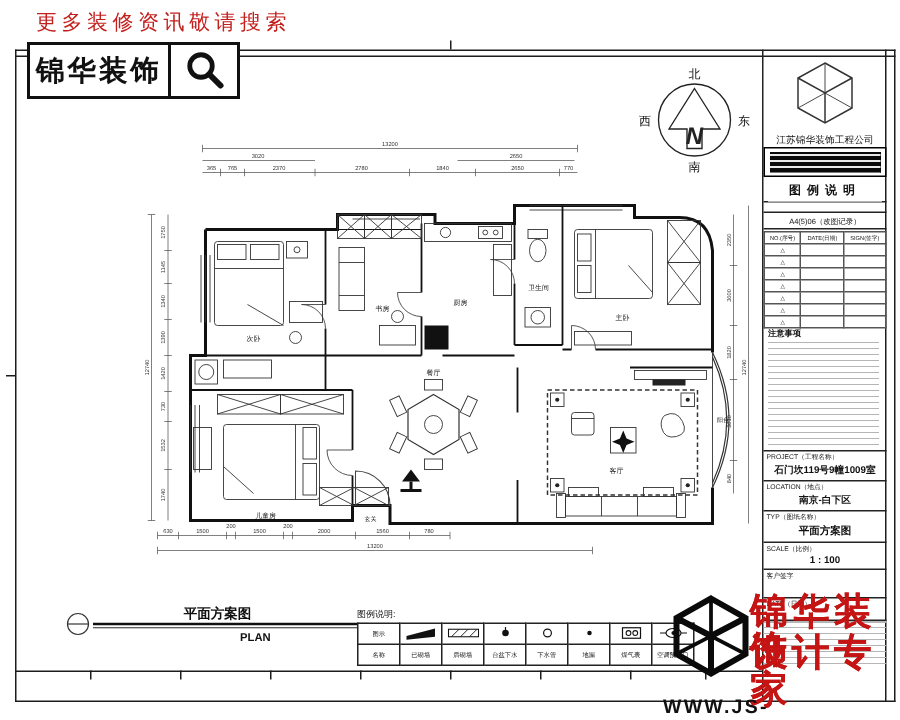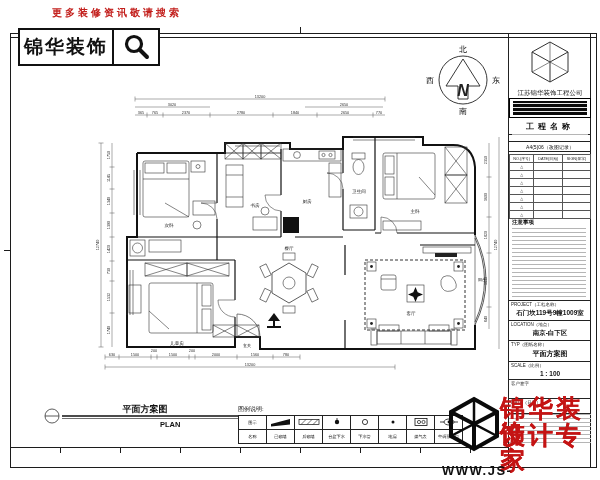--- a/index.html
+++ b/index.html
@@ -1,21 +1,21 @@
 <!DOCTYPE html>
 <html><head>
 <meta charset="utf-8">
 <style>
   html,body{margin:0;padding:0;background:#fff;}
   #page{position:relative;width:600px;height:480px;background:#fff;overflow:hidden;
         font-family:"Liberation Sans","DejaVu Sans",sans-serif;color:#111;}
   .abs{position:absolute;}
   .ln{position:absolute;background:#1c1c1c;}
   
-  #promo{left:24px;top:6px;color:#c3201d;font-weight:bold;font-size:10px;letter-spacing:3px;margin-left:28px;}
+  #promo{left:24px;top:6px;color:#c3201d;font-weight:normal;font-size:14px;letter-spacing:3px;}
   #brandbox{left:18px;top:28px;width:138px;height:34px;border:2px solid #111;display:flex;background:#fff;z-index:5;}
   #brandtxt{flex:1;display:flex;align-items:center;justify-content:center;font-weight:bold;font-size:19px;letter-spacing:2px;border-right:2px solid #111;}
   #brandmag{width:44px;display:flex;align-items:center;justify-content:center;}
   
   #tblock{left:508px;top:33px;width:82px;height:435px;border-left:1px solid #222;font-size:5px;}
   .tb-row{position:absolute;left:0;width:82px;box-sizing:border-box;}
   .tb-center{text-align:center;}
   .microlines{background:repeating-linear-gradient(to bottom,#b5b5b5 0 1px,transparent 1px 4px);}
   .microlines-w{background:repeating-linear-gradient(to bottom,#e8e8e8 0 1px,transparent 1px 4px);}
   .fld-label{font-size:4.5px;color:#222;padding:1px 2px;border-top:1px solid #222;}
@@ -430,21 +430,21 @@
           <polygon points="21,3 39,13 39,33 21,43 3,33 3,13"></polygon>
           <polyline points="3,13 21,23 39,13"></polyline>
           <line x1="21" y1="23" x2="21" y2="43"></line>
           <polyline points="3,33 21,23 39,33" stroke-width="0.6"></polyline>
           <line x1="21" y1="3" x2="21" y2="23" stroke-width="0.6"></line>
         </g>
       </svg>
     </div>
     <div class="tb-row tb-center" style="top:56px;font-size:6.5px;">江苏锦华装饰工程公司</div>
     <div class="tb-row microlines-w" style="top:65px;height:20px;background-color:#0a0a0a;border:1px solid #000;padding:2px 3px;background-clip:content-box;"></div>
-    <div class="tb-row tb-center" style="top:88px;font-size:8px;letter-spacing:4px;font-weight:bold;border-bottom:1px solid #222;padding-bottom:2px;">工程名称</div>
+    <div class="tb-row tb-center" style="top:88px;font-size:8px;letter-spacing:4px;font-weight:bold;border-bottom:1px solid #222;padding-bottom:2px;">图例说明</div>
     <div class="tb-row microlines" style="top:101px;height:4px;margin:0 3px;width:76px;"></div>
     <div class="tb-row tb-center" style="top:108px;font-size:5px;border-top:1px solid #222;border-bottom:1px solid #222;padding:1.5px 0;">A4(5)06（改图记录）</div>
     <table id="revtbl">
       <tbody>
           <tr>
         <th>NO.(序号)</th>
         <th>DATE(日期)</th>
         <th>SIGN(签字)</th>
       </tr>
       <tr>

